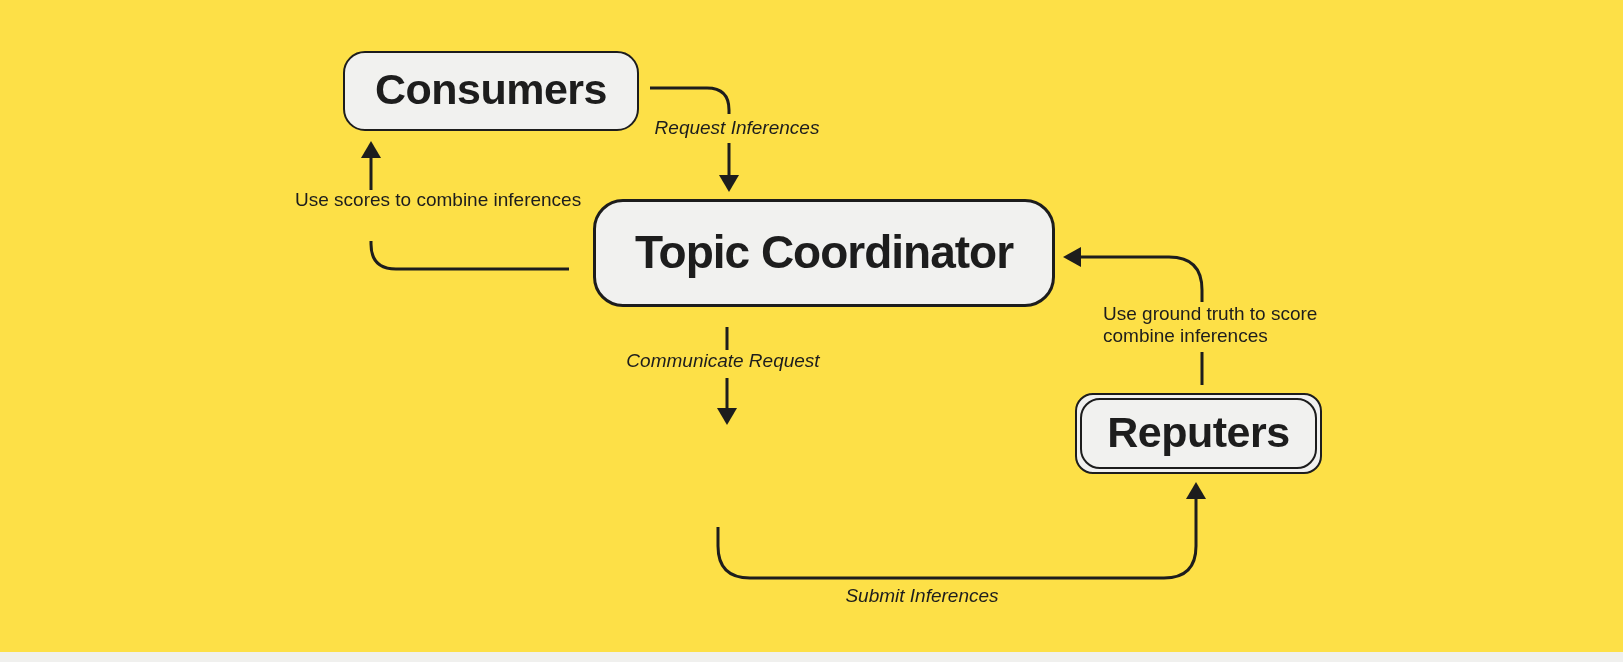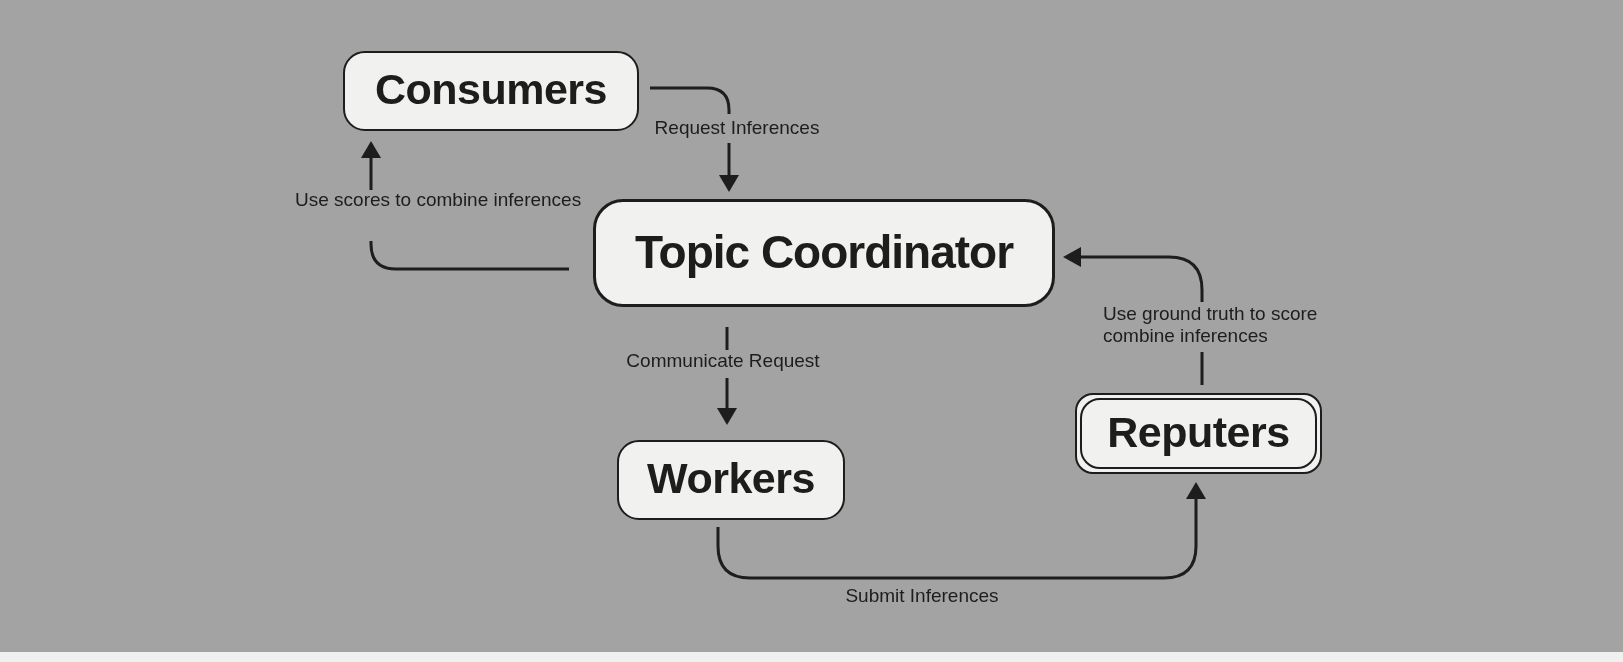--- a/index.html
+++ b/index.html
@@ -4,21 +4,21 @@
 <style>
   html, body {
     margin: 0;
     padding: 0;
     background: #f0f0ee;
   }
   .stage {
     position: relative;
     width: 1623px;
     height: 652px;
-    background: #a3a3a3;
+    background: #fde047;
     overflow: hidden;
     font-family: "Liberation Sans", "DejaVu Sans", sans-serif;
     color: #1d1d1d;
   }
   .edges-layer {
     position: absolute;
     left: 0;
     top: 0;
     width: 1623px;
     height: 662px;
@@ -97,20 +97,21 @@
   }
   .edge-label {
     position: absolute;
     font-size: 19px;
     line-height: 22px;
     color: #1d1d1d;
     white-space: nowrap;
   }
   .edge-label.centered {
     transform: translateX(-50%);
+    font-style: italic;
   }
   .edge-label span {
     display: block;
   }
   .label-request-inferences  { left: 737px;  top: 117px; }
   .label-use-scores          { left: 295px;  top: 189px; }
   .label-communicate-requests{ left: 723px;  top: 350px; }
   .label-submit-inferences   { left: 922px;  top: 585px; }
   .label-use-ground-truth    { left: 1103px; top: 303px; }
 </style>
@@ -142,23 +143,20 @@
   </svg>
 
   <div class="node node-consumers">
     <span class="node-label">Consumers</span>
   </div>
 
   <div class="node node-topic-coordinator">
     <span class="node-label">Topic Coordinator</span>
   </div>
 
-  <div class="node node-workers">
-    <span class="node-label">Workers</span>
-  </div>
 
   <div class="node-reputers-outer">
     <div class="node-reputers-inner">
       <span class="node-label">Reputers</span>
     </div>
   </div>
 
   <div class="edge-label centered label-request-inferences">Request Inferences</div>
 
   <div class="edge-label label-use-scores">

